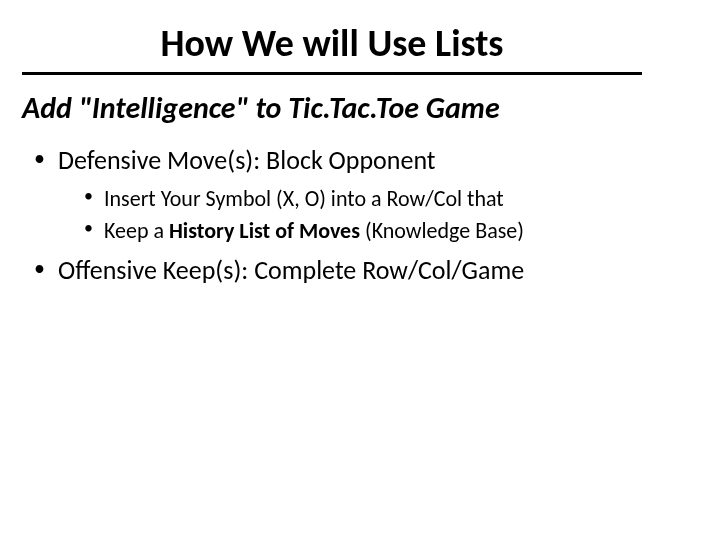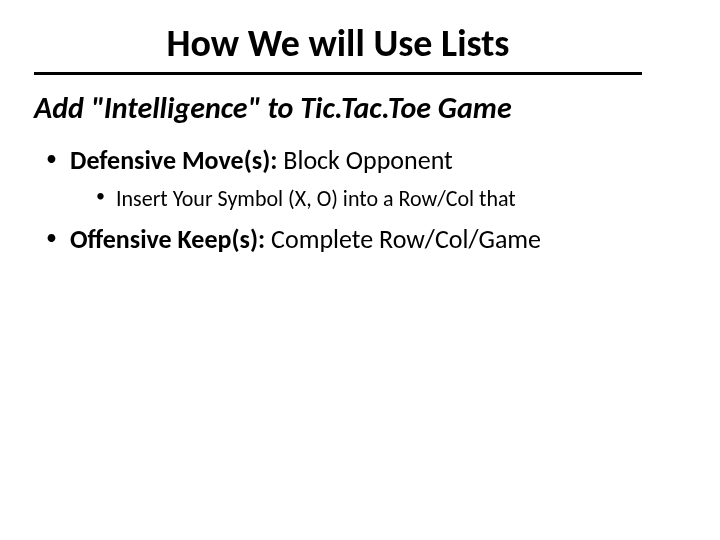--- a/index.html
+++ b/index.html
@@ -9,21 +9,21 @@
     height: 540px;
     background: #ffffff;
     font-family: Calibri, "Segoe UI", Arial, sans-serif;
     color: #000000;
   }
   .slide {
     width: 664px;
     height: 540px;
     position: relative;
     box-sizing: border-box;
-    padding: 20px 22px 0 34px;
+    padding: 20px 22px 0 22px;
   }
   .title {
     text-align: center;
     font-weight: 700;
     font-size: 38px;
     letter-spacing: 0px;
     margin: 0 0 6px 0;
   }
   .hr {
     border: none;
@@ -53,21 +53,21 @@
   ul.l1 > li::before {
     content: "•";
     position: absolute;
     left: 12px;
     top: 0;
     font-size: 22px;
     line-height: 30px;
     color: #000;
   }
   .l1-label {
-    font-weight: 700;
+    font-weight: 400;
     font-size: 26px;
   }
   .l1-text {
     font-weight: 400;
     font-size: 26px;
   }
   ul.l2 {
     margin-top: 9px;
     margin-left: 22px;
   }
@@ -104,20 +104,23 @@
   </div>
 
   <ul class="l1">
 
     <li class="section">
       <span class="l1-label">Defensive Move(s):</span><span class="l1-text">  Block Opponent</span>
       <ul class="l2">
         <li>
           <span>Insert Your Symbol (X, O) into a Row/Col that</span><br>
         </li>
+        <li>
+          <span>Keep a </span><span class="bold red">History List of Moves</span><span> (Knowledge Base)</span>
+        </li>
       </ul>
     </li>
 
     <li class="section">
       <span class="l1-label">Offensive Keep(s):</span><span class="l1-text">   Complete Row/Col/Game</span>
     </li>
 
   </ul>
 
 </div>

